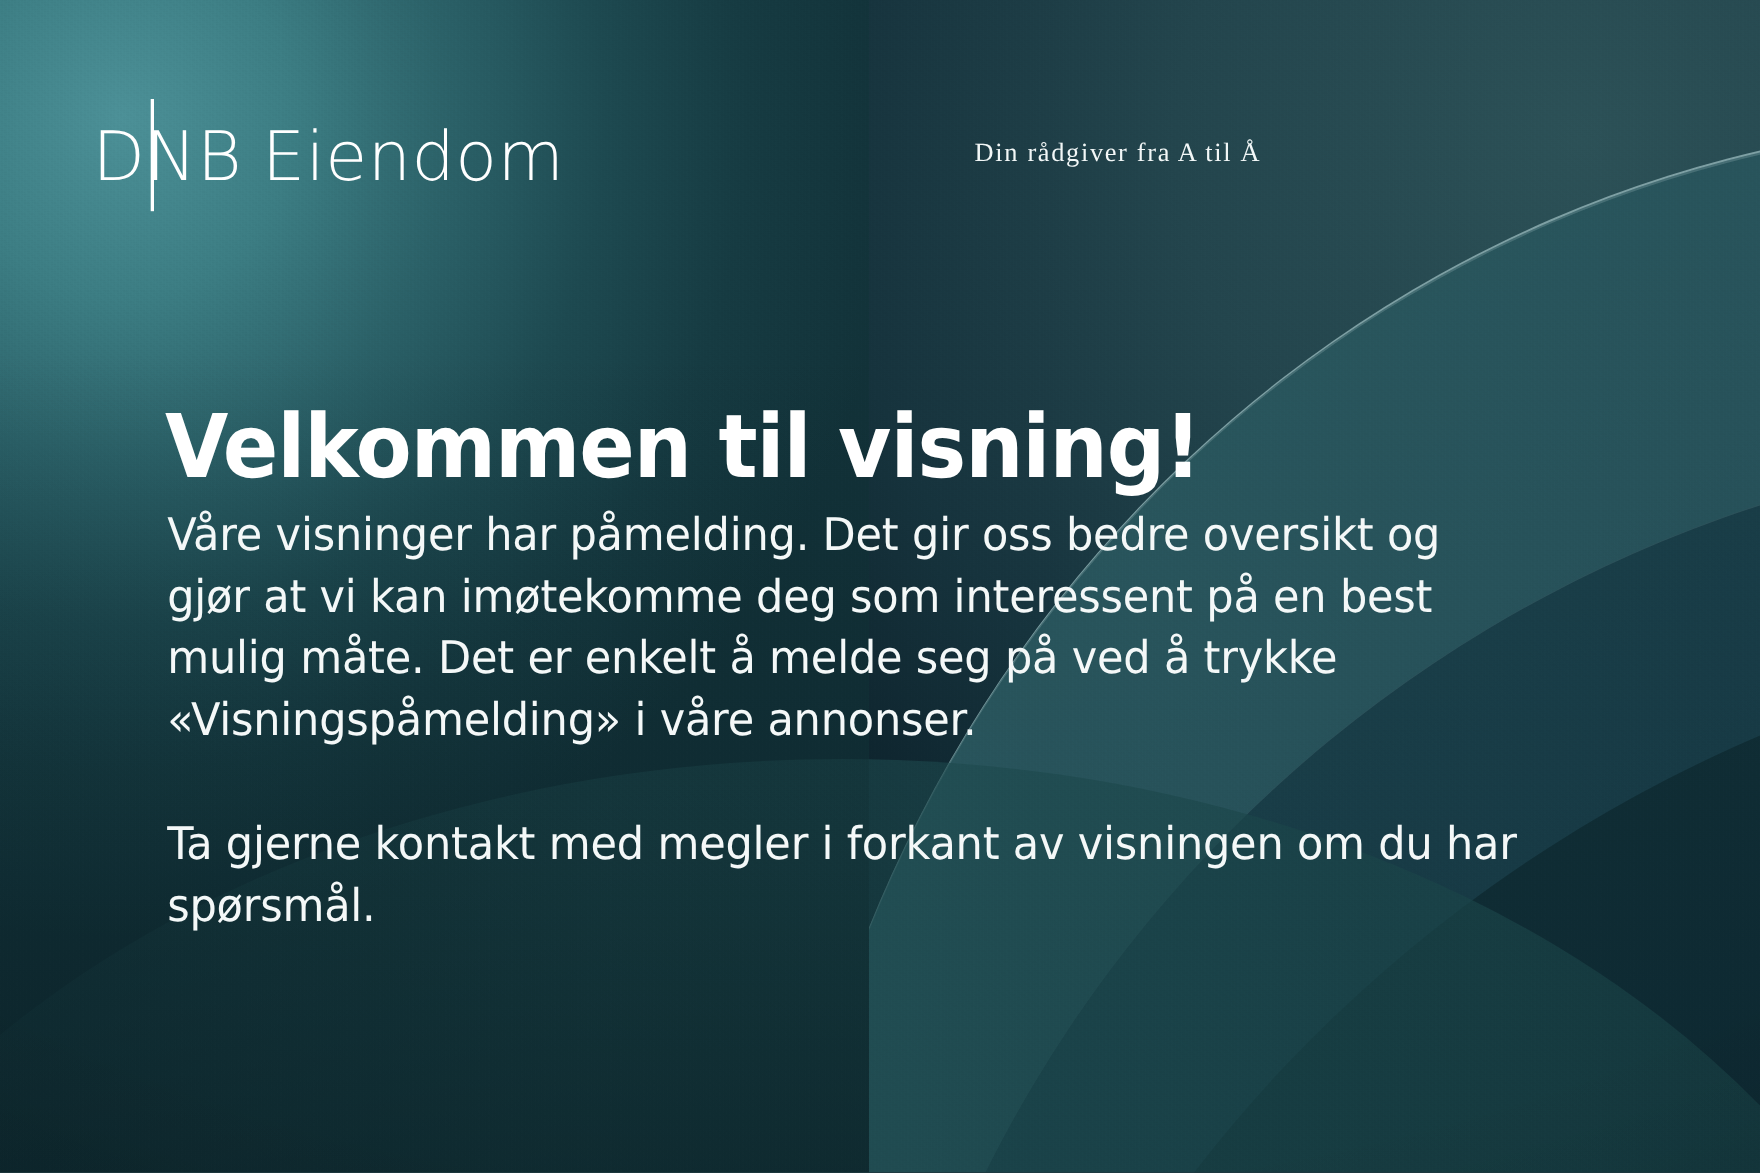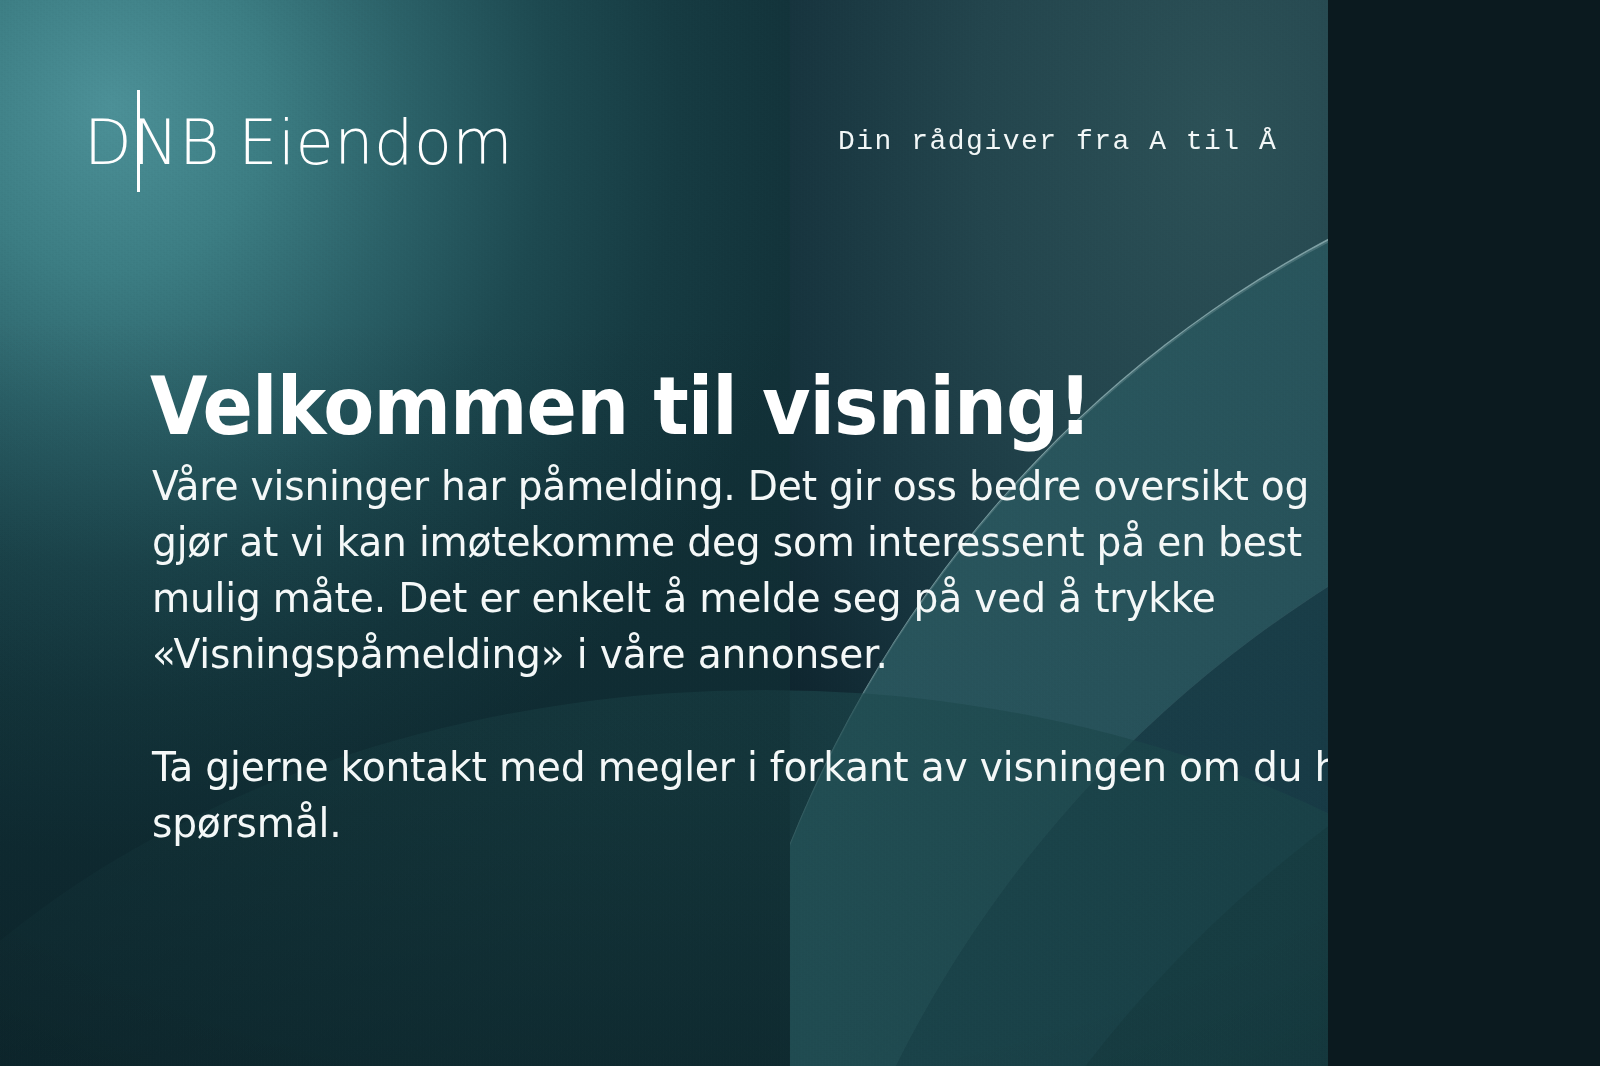--- a/index.html
+++ b/index.html
@@ -3,21 +3,21 @@
 <meta charset="utf-8">
 <title>DNB Eiendom — Velkommen til visning</title>
 <style>
   html, body {
     margin: 0;
     padding: 0;
     background: #0b1a1f;
   }
   .stage {
     position: relative;
-    width: 1328px;
+    width: 1600px;
     height: 1066px;
     overflow: hidden;
     font-family: "Liberation Sans", sans-serif;
     background: #123238;
   }
 
   
   .bg-base {
     position: absolute; inset: 0;
     background: #163b41;
@@ -137,24 +137,24 @@
     left: 53px;
     top: -22px;
     width: 3px;
     height: 102px;
     background: #ffffff;
   }
   .logo-word { margin-left: 16px; text-align: center; }
 
   .tagline {
     position: absolute;
-    left: 838px;
+    left: 886px;
     top: 126px;
-    font-family: Liberation Mono, monospace;
-    font-size: 28px;
+    font-family: Liberation Serif, serif;
+    font-size: 24px;
     letter-spacing: 1.5px;
     color: #f2f7f7;
     white-space: nowrap;
   }
 
   .headline {
     position: absolute;
     left: 150px;
     top: 312px;
     font-family: "DejaVu Sans", sans-serif;

